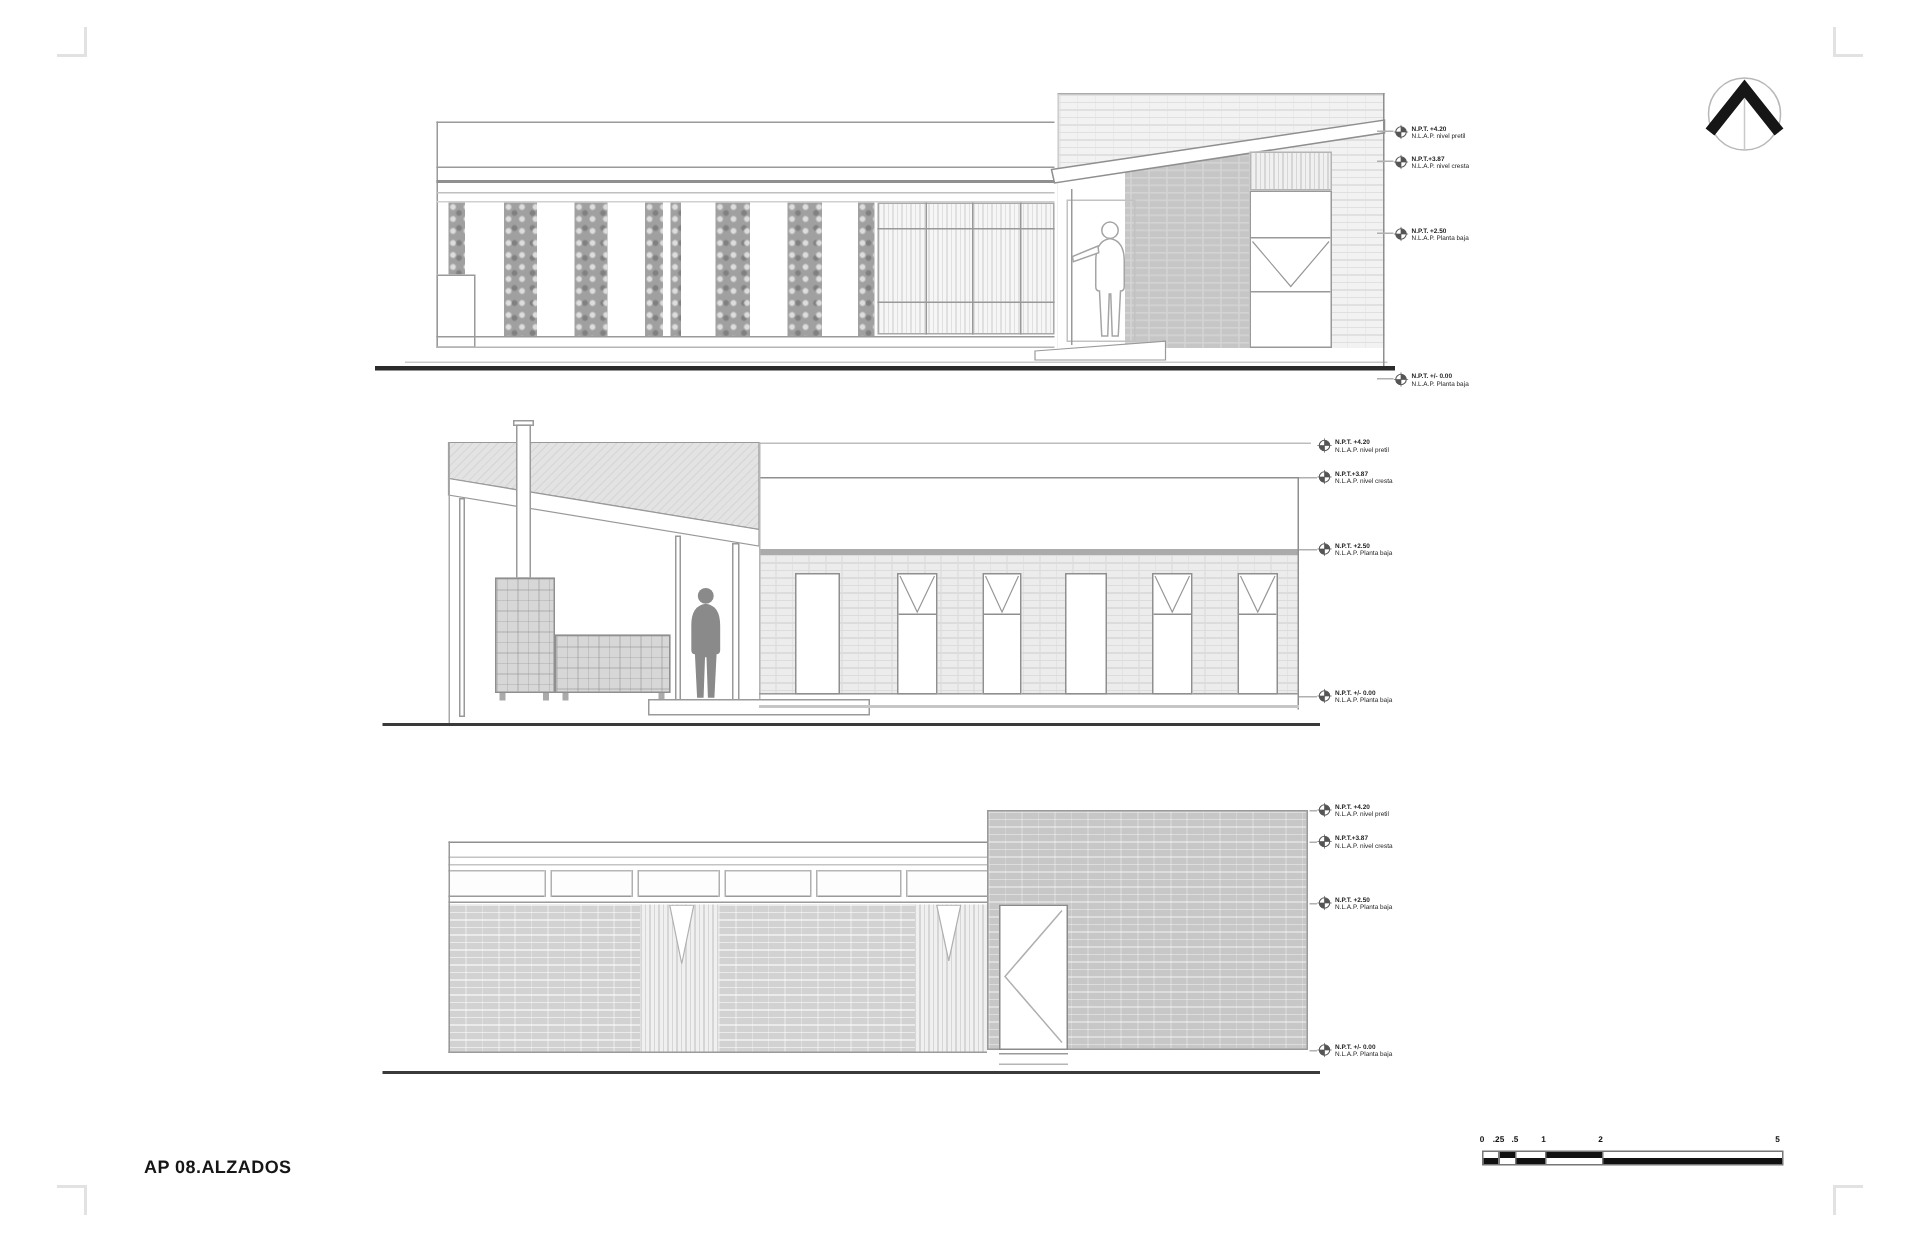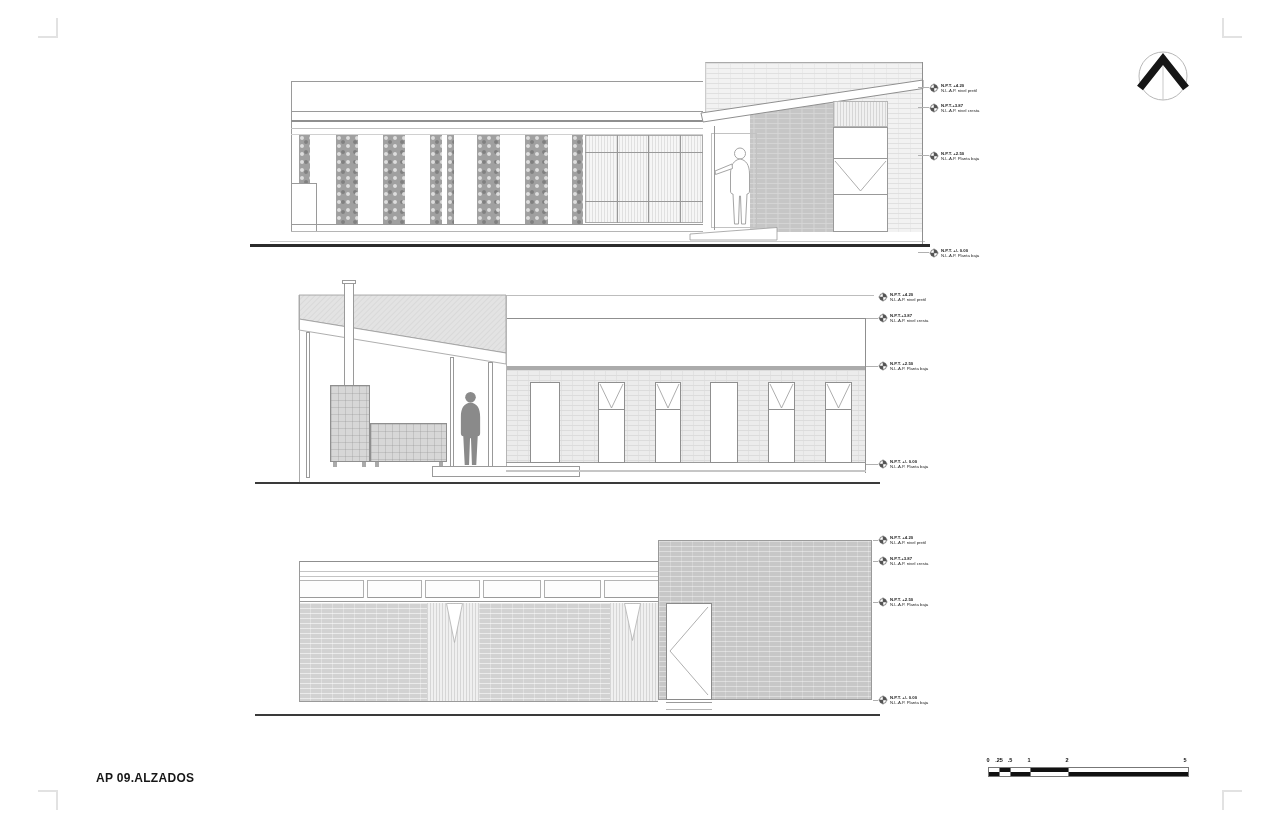--- a/index.html
+++ b/index.html
@@ -412,15 +412,15 @@
       <div class="scseg" style="left:0;top:4px;width:10px;height:4px;"></div>
       <div class="scseg" style="left:21px;top:4px;width:20px;height:4px;"></div>
       <div class="scseg" style="left:79px;top:4px;width:120px;height:4px;"></div>
       <div class="vl" style="left:10px;top:0;width:0.6px;height:8px;background:#777;"></div>
       <div class="vl" style="left:21px;top:0;width:0.6px;height:8px;background:#777;"></div>
       <div class="vl" style="left:41px;top:0;width:0.6px;height:8px;background:#777;"></div>
       <div class="vl" style="left:79px;top:0;width:0.6px;height:8px;background:#777;"></div>
     </div>
   </div>
 
-  <div class="title">AP 09.ALZADOS</div>
+  <div class="title">AP 08.ALZADOS</div>
 
 </div>
 
 </body></html>

